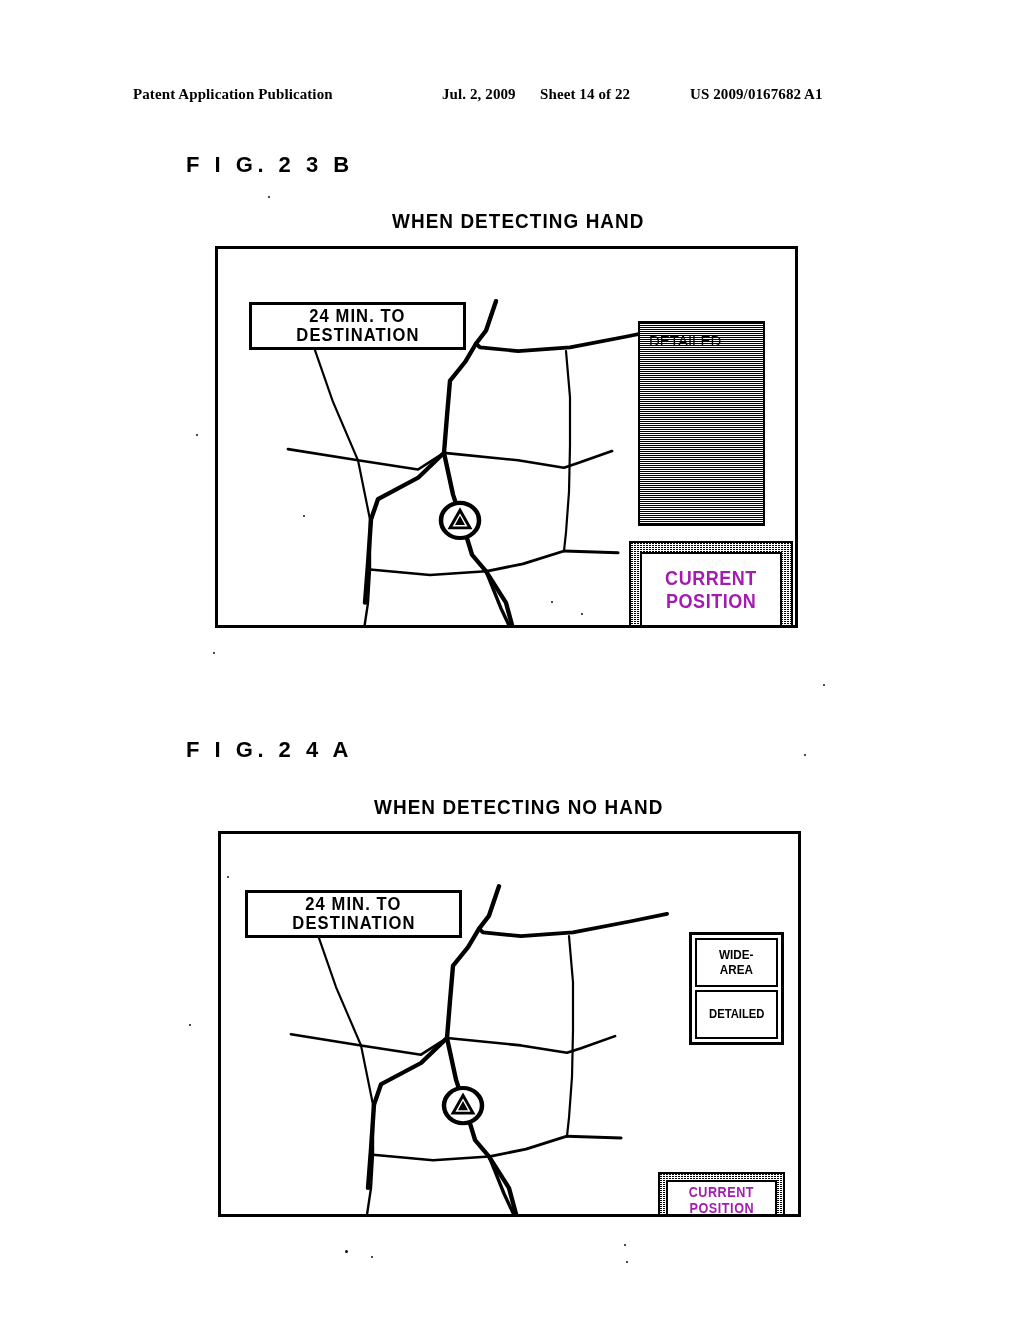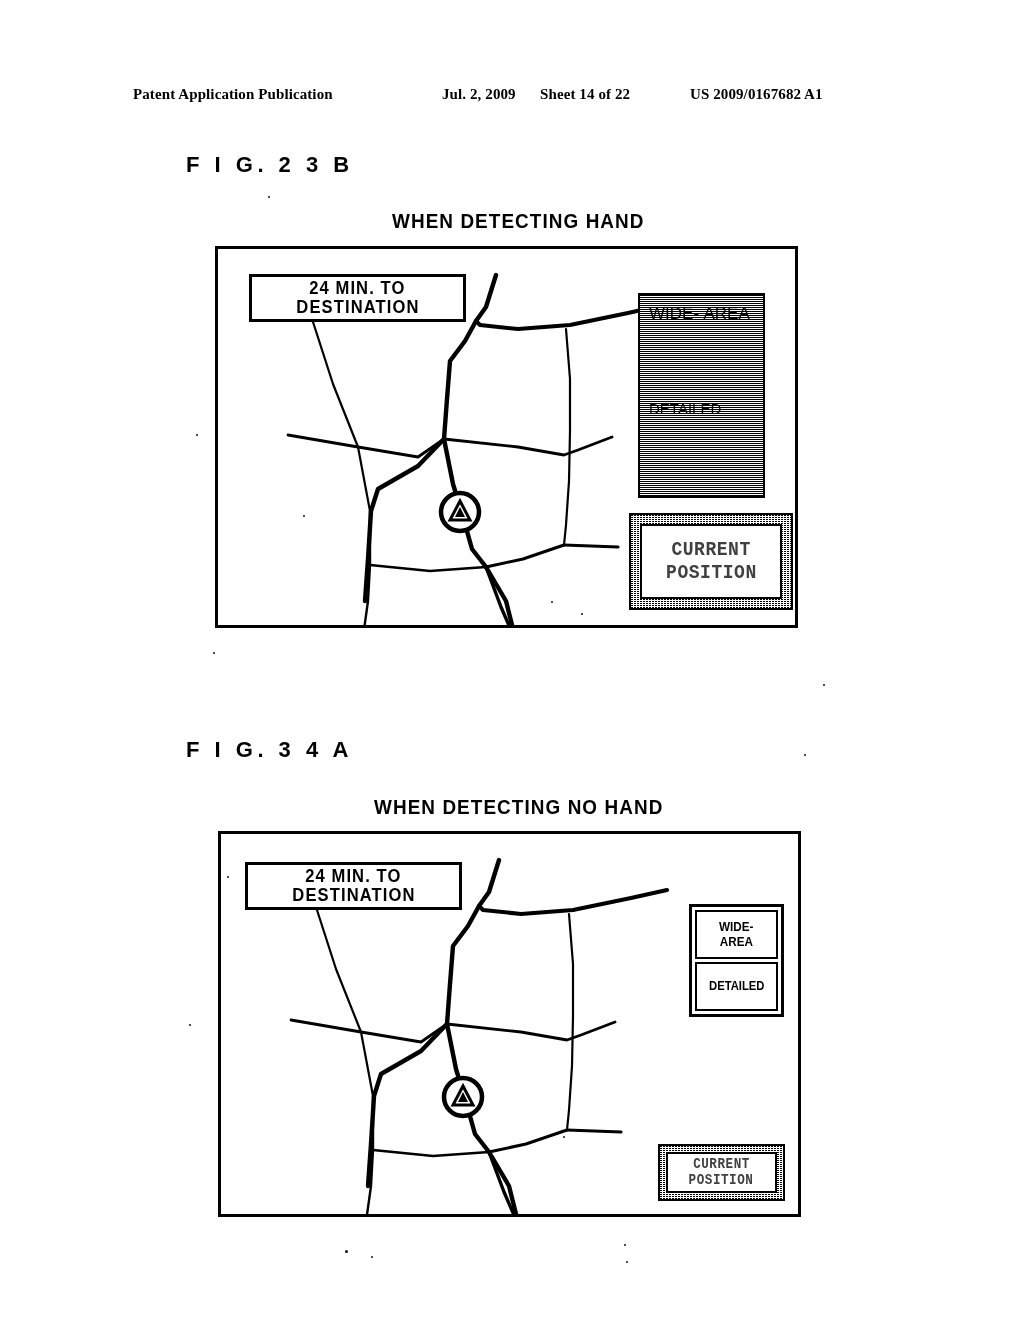--- a/index.html
+++ b/index.html
@@ -69,20 +69,21 @@
     background: #fff;
     box-sizing: border-box;
   }
   #screen-23b { left: 215px; top: 246px; width: 583px; height: 382px; }
   #screen-24a { left: 218px; top: 831px; width: 583px; height: 386px; }
 
   .screen-inner {
     position: absolute;
     inset: 0;
     overflow: hidden;
+    margin-top: 28px;
   }
 
   
   .map-svg {
     position: absolute;
     left: 0;
     top: 0;
     width: 100%;
     height: 100%;
     display: block;
@@ -128,23 +129,23 @@
     position: relative;
     width: 100%;
     height: 100%;
     background: #fff;
     border: 2px solid #000;
     box-sizing: border-box;
     display: flex;
     flex-direction: column;
     justify-content: center;
     align-items: center;
-    font-family: Liberation Mono, monospace;
-    font-weight: bold;
-    color: #404040;
+    font-family: Liberation Sans, sans-serif;
+    font-weight: bold;
+    color: #a21caf;
     line-height: 1.12;
     letter-spacing: 0.6px;
     text-align: center;
   }
   .btn-line { transform: scaleX(0.9); transform-origin: center; white-space: nowrap; }
 
   
   #zoom-stack-23b {
     position: absolute;
     left: 420px; top: 44px; width: 127px; height: 205px;
@@ -252,40 +253,36 @@
         <path d="M242 258 L247 268 L237 268 Z" fill="#000"></path>
       </g>
     </svg>
 
     <div class="dest-banner" id="dest-banner-23b">
       <span class="dest-line">24 MIN. TO</span>
       <span class="dest-line">DESTINATION</span>
     </div>
 
     <div id="zoom-stack-23b">
-      <div class="bevel-face" id="btn-widearea-23b">
-        <span class="btn-line">WIDE-</span>
-        <span class="btn-line">AREA</span>
-      </div>
       <div class="bevel-face" id="btn-detailed-23b">
         <span class="btn-line">DETAILED</span>
       </div>
     </div>
 
     <div class="bevel" id="btn-currentpos-23b">
       <div class="bevel-face">
         <span class="btn-line">CURRENT</span>
         <span class="btn-line">POSITION</span>
       </div>
     </div>
 
   </div>
 </div>
 
-<div class="fig-label" id="fig-label-24a">F I G.  3 4 A</div>
+<div class="fig-label" id="fig-label-24a">F I G.  2 4 A</div>
 <div class="fig-caption" id="fig-caption-24a">WHEN DETECTING NO HAND</div>
 
 <div class="screen" id="screen-24a">
   <div class="screen-inner">
 
     <svg class="map-svg" viewBox="0 0 577 380" preserveAspectRatio="none">
       <g fill="none" stroke="#000" stroke-linecap="round" stroke-linejoin="round">
         <path d="M278 26 L268 58 L258 72 L247 92 L232 112 L229 150 L226 190" stroke-width="4.4"></path>
         <path d="M226 190 L200 217 L160 240 L153 262 L150 310 L147 352" stroke-width="4.4"></path>
         <path d="M226 190 L235 235 L245 268 L254 300 L268 318" stroke-width="4.4"></path>

